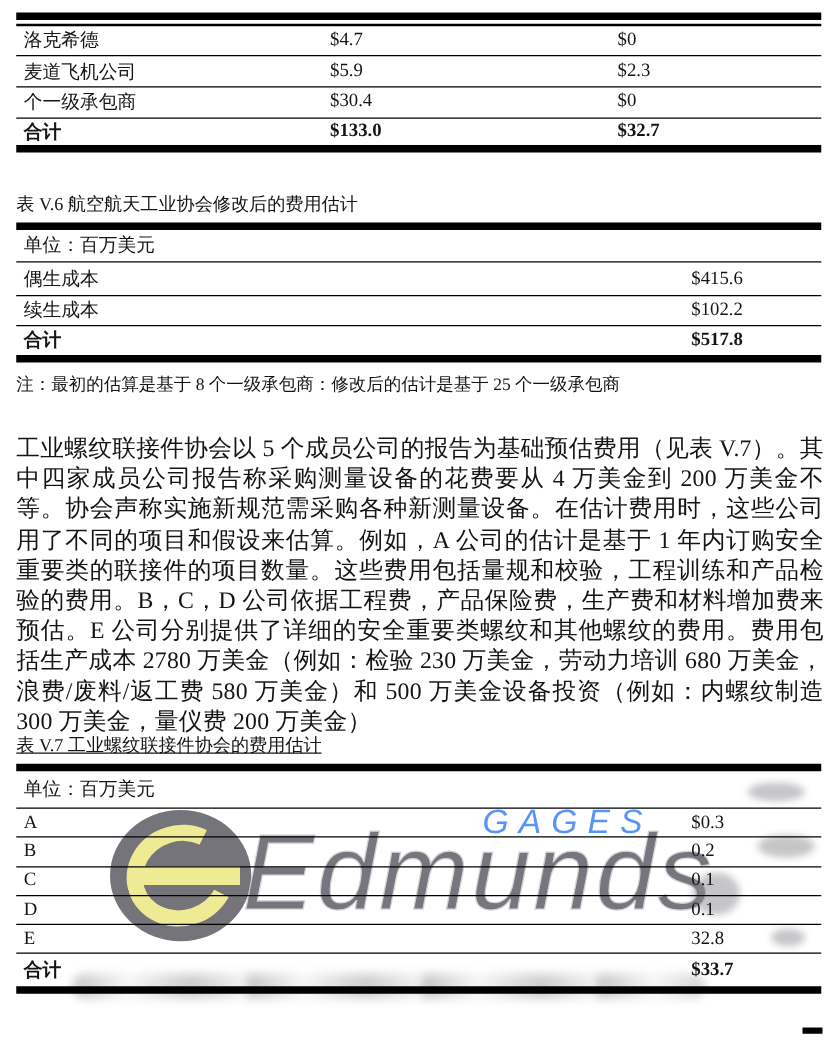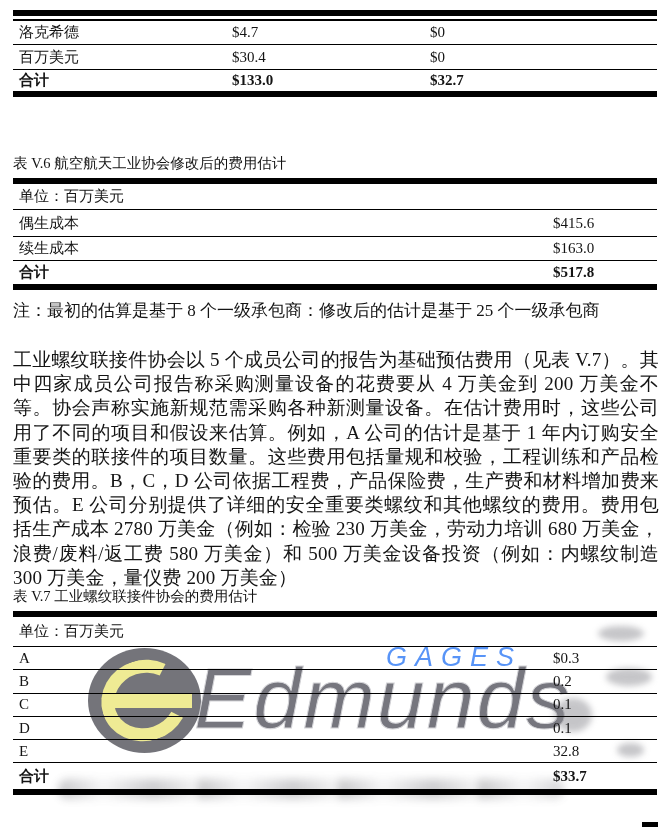--- a/index.html
+++ b/index.html
@@ -62,42 +62,42 @@
   .c2 { width:198px; }
   .c3 { flex:1; }
   .lrow { display:flex; align-items:center; border-bottom:1.5px solid #000; font-size:15px; }
   .lc1 { flex:1; padding-left:6px; }
   .lc2 { width:104px; }
   .lrow.total { font-weight:bold; border-bottom:none; }
   .unit-row { display:flex; align-items:center; border-bottom:1.5px solid #000; font-size:15px; padding-left:6px; }
 
   
   .tbl-top { top:10px; }
-  .tbl-top .trow { height:24.8px; }
+  .tbl-top .trow { height:24.8px;gap:32px; }
   .tbl-top .trow.total { height:21px; }
 
   
   .caption { position:absolute; left:13px; font-size:14.5px; }
   .cap-v6 { top:154px; }
   .tbl-v6 { top:178px; }
   .tbl-v6 .unit-row { height:26px; }
   .tbl-v6 .r1 { height:27px; }
   .tbl-v6 .r2 { height:24px; }
   .tbl-v6 .total { height:23px; }
-  .note { position:absolute; left:13px; top:299px; font-size:17px; }
+  .note { position:absolute; left:13px; top:299px; font-size:14px; }
 
   
   .para {
     position:absolute; left:13px; top:348px; width:646px;
     font-size:19px; line-height:24.2px; text-align:justify;
     letter-spacing:.2px;
   }
 
   
-  .cap-v7 { top:587px; }
+  .cap-v7 { top:587px;text-decoration:underline; }
   .tbl-v7 { top:611px; }
   .tbl-v7 .unit-row { height:30px; }
   .tbl-v7 .hdr { height:24px; }
   .tbl-v7 .dr { height:23.3px; }
   .tbl-v7 .total { height:26px; }
   .nub { position:absolute; left:642px; top:822px; width:16px; height:5px; background:#000; }
 </style>
 </head>
 <body>
 
@@ -121,21 +121,26 @@
 
     <div class="tbl tbl-top">
       <div class="bar"></div>
       <div class="thin"></div>
       <div class="trow">
         <div class="c1">洛克希德</div>
         <div class="c2">$4.7</div>
         <div class="c3">$0</div>
       </div>
       <div class="trow">
-        <div class="c1">百万美元</div>
+        <div class="c1">麦道飞机公司</div>
+        <div class="c2">$5.9</div>
+        <div class="c3">$2.3</div>
+      </div>
+      <div class="trow">
+        <div class="c1">个一级承包商</div>
         <div class="c2">$30.4</div>
         <div class="c3">$0</div>
       </div>
       <div class="trow total">
         <div class="c1">合计</div>
         <div class="c2">$133.0</div>
         <div class="c3">$32.7</div>
       </div>
       <div class="bar"></div>
     </div>
@@ -143,21 +148,21 @@
     <div class="caption cap-v6">表 V.6 航空航天工业协会修改后的费用估计</div>
     <div class="tbl tbl-v6">
       <div class="bar"></div>
       <div class="unit-row">单位：百万美元</div>
       <div class="lrow r1">
         <div class="lc1">偶生成本</div>
         <div class="lc2">$415.6</div>
       </div>
       <div class="lrow r2">
         <div class="lc1">续生成本</div>
-        <div class="lc2">$163.0</div>
+        <div class="lc2">$102.2</div>
       </div>
       <div class="lrow total">
         <div class="lc1">合计</div>
         <div class="lc2">$517.8</div>
       </div>
       <div class="bar"></div>
     </div>
     <div class="note">注：最初的估算是基于 8 个一级承包商：修改后的估计是基于 25 个一级承包商</div>
 
     <div class="para">工业螺纹联接件协会以 5 个成员公司的报告为基础预估费用（见表 V.7）。其中四家成员公司报告称采购测量设备的花费要从 4 万美金到 200 万美金不等。协会声称实施新规范需采购各种新测量设备。在估计费用时，这些公司用了不同的项目和假设来估算。例如，A 公司的估计是基于 1 年内订购安全重要类的联接件的项目数量。这些费用包括量规和校验，工程训练和产品检验的费用。B，C，D 公司依据工程费，产品保险费，生产费和材料增加费来预估。E 公司分别提供了详细的安全重要类螺纹和其他螺纹的费用。费用包括生产成本 2780 万美金（例如：检验 230 万美金，劳动力培训 680 万美金，浪费/废料/返工费 580 万美金）和 500 万美金设备投资（例如：内螺纹制造 300 万美金，量仪费 200 万美金）</div>

